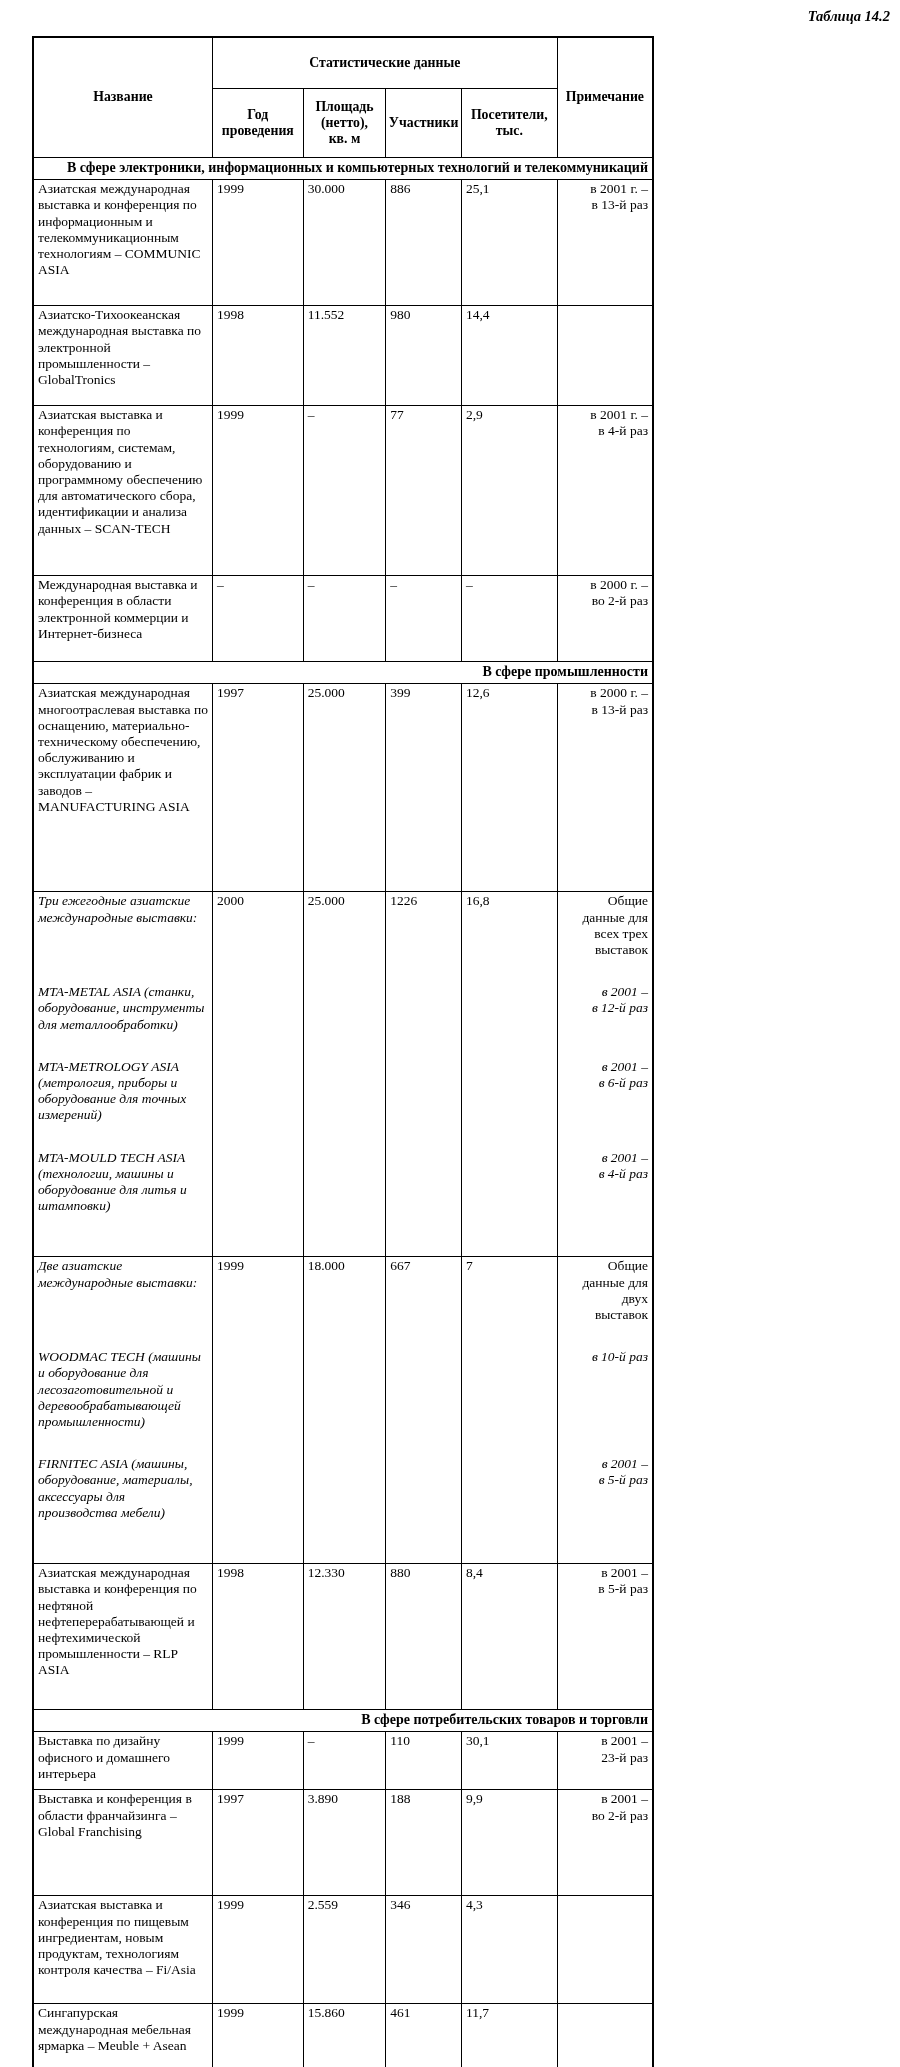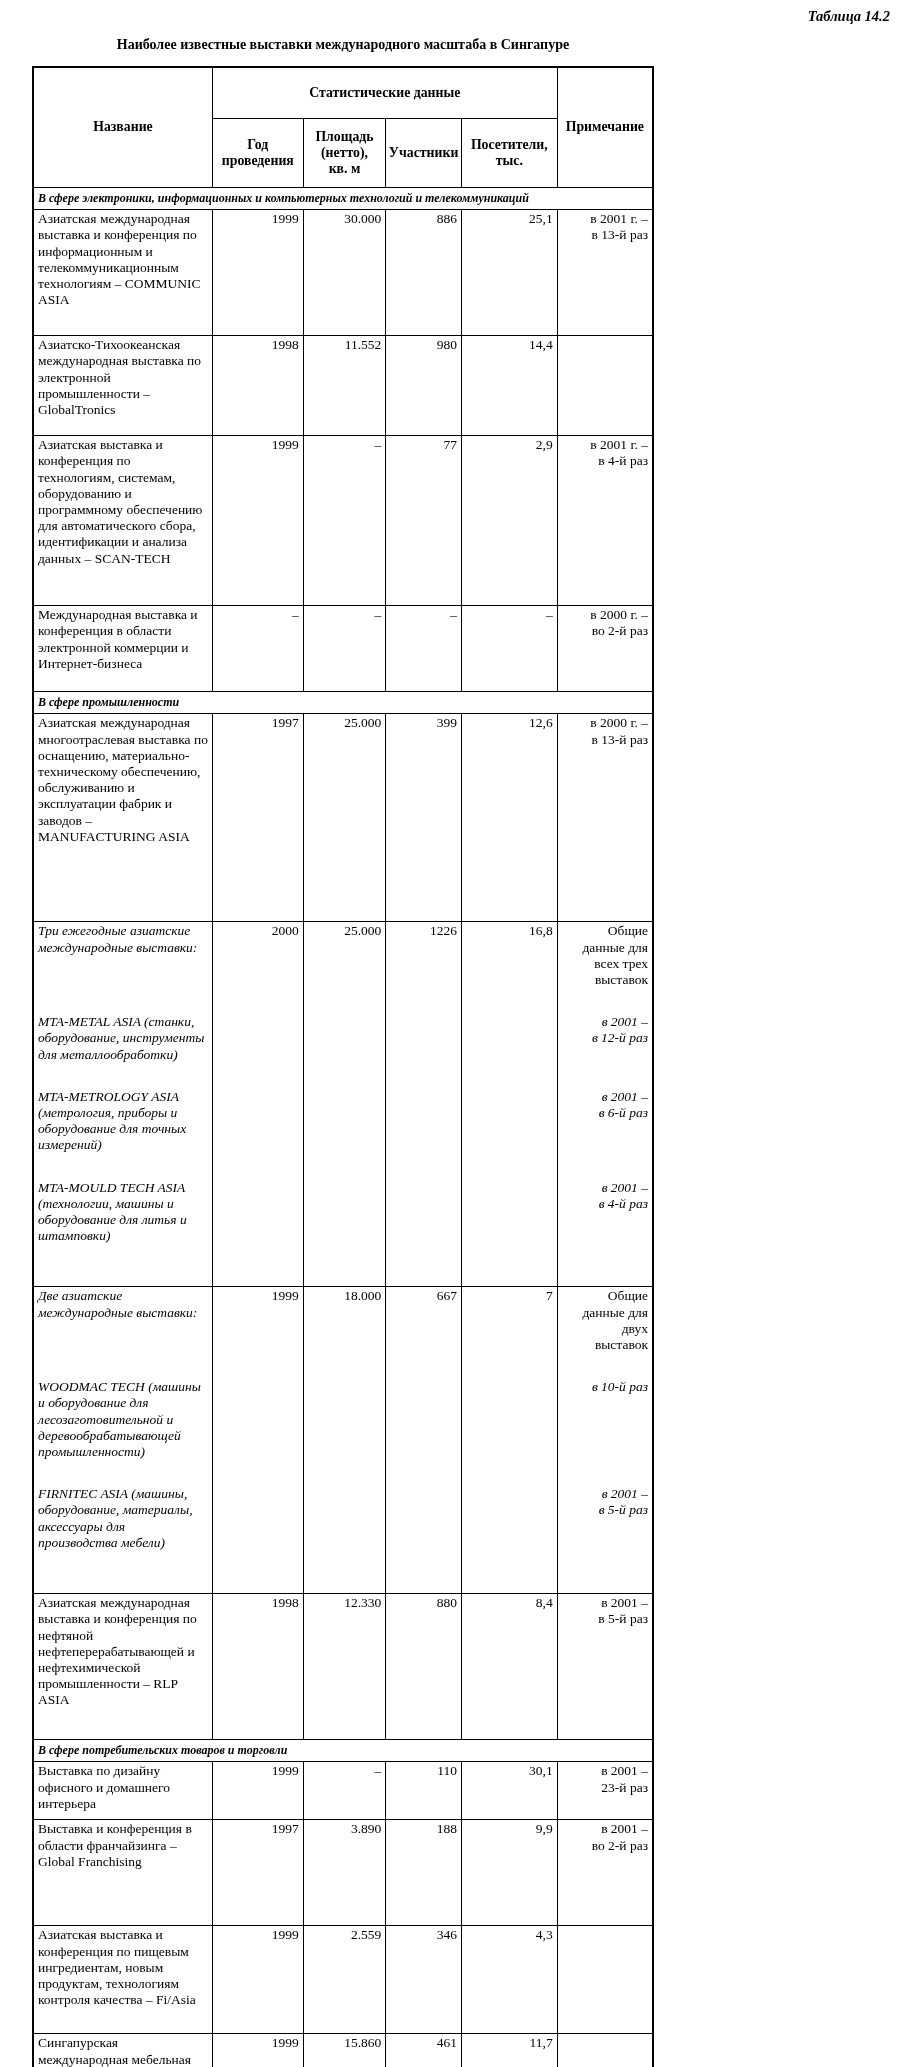--- a/index.html
+++ b/index.html
@@ -41,38 +41,37 @@
     font-weight:bold;
     text-align:center;
     vertical-align:middle;
     white-space:pre-line;
     padding:8px 2px;
     font-size:13.8px;
   }
   thead tr.group-row th.group { height:34px; }
   thead tr.sub-row th { height:52px; }
   tr.section td {
-    font-weight:bold; font-style:italic;
-    text-align:left;
-    font-size:12px;
+    font-weight:bold; 
+    text-align:right;
+    font-size:14px;
     padding:2px 4px 3px 4px;
   }
   td.name { text-align:left; }
   td.name.it { font-style:italic; }
-  td.stat { text-align:right; white-space:pre-line; }
+  td.stat { text-align:left; white-space:pre-line; }
   td.note { text-align:right; white-space:pre-line; }
   td.cont { border-top-style:hidden; padding-top:24px;font-style:italic; }
   td.last { padding-bottom:42px; }
 </style>
 </head>
 <body>
 
 <div class="page">
   <div class="table-label">Таблица 14.2</div>
-  <div class="title">Наиболее известные выставки международного масштаба в Сингапуре</div>
 
   <table class="main">
     <colgroup>
       <col style="width:178px">
       <col style="width:90px">
       <col style="width:82px">
       <col style="width:75px">
       <col style="width:95px">
       <col style="width:95px">
     </colgroup>

